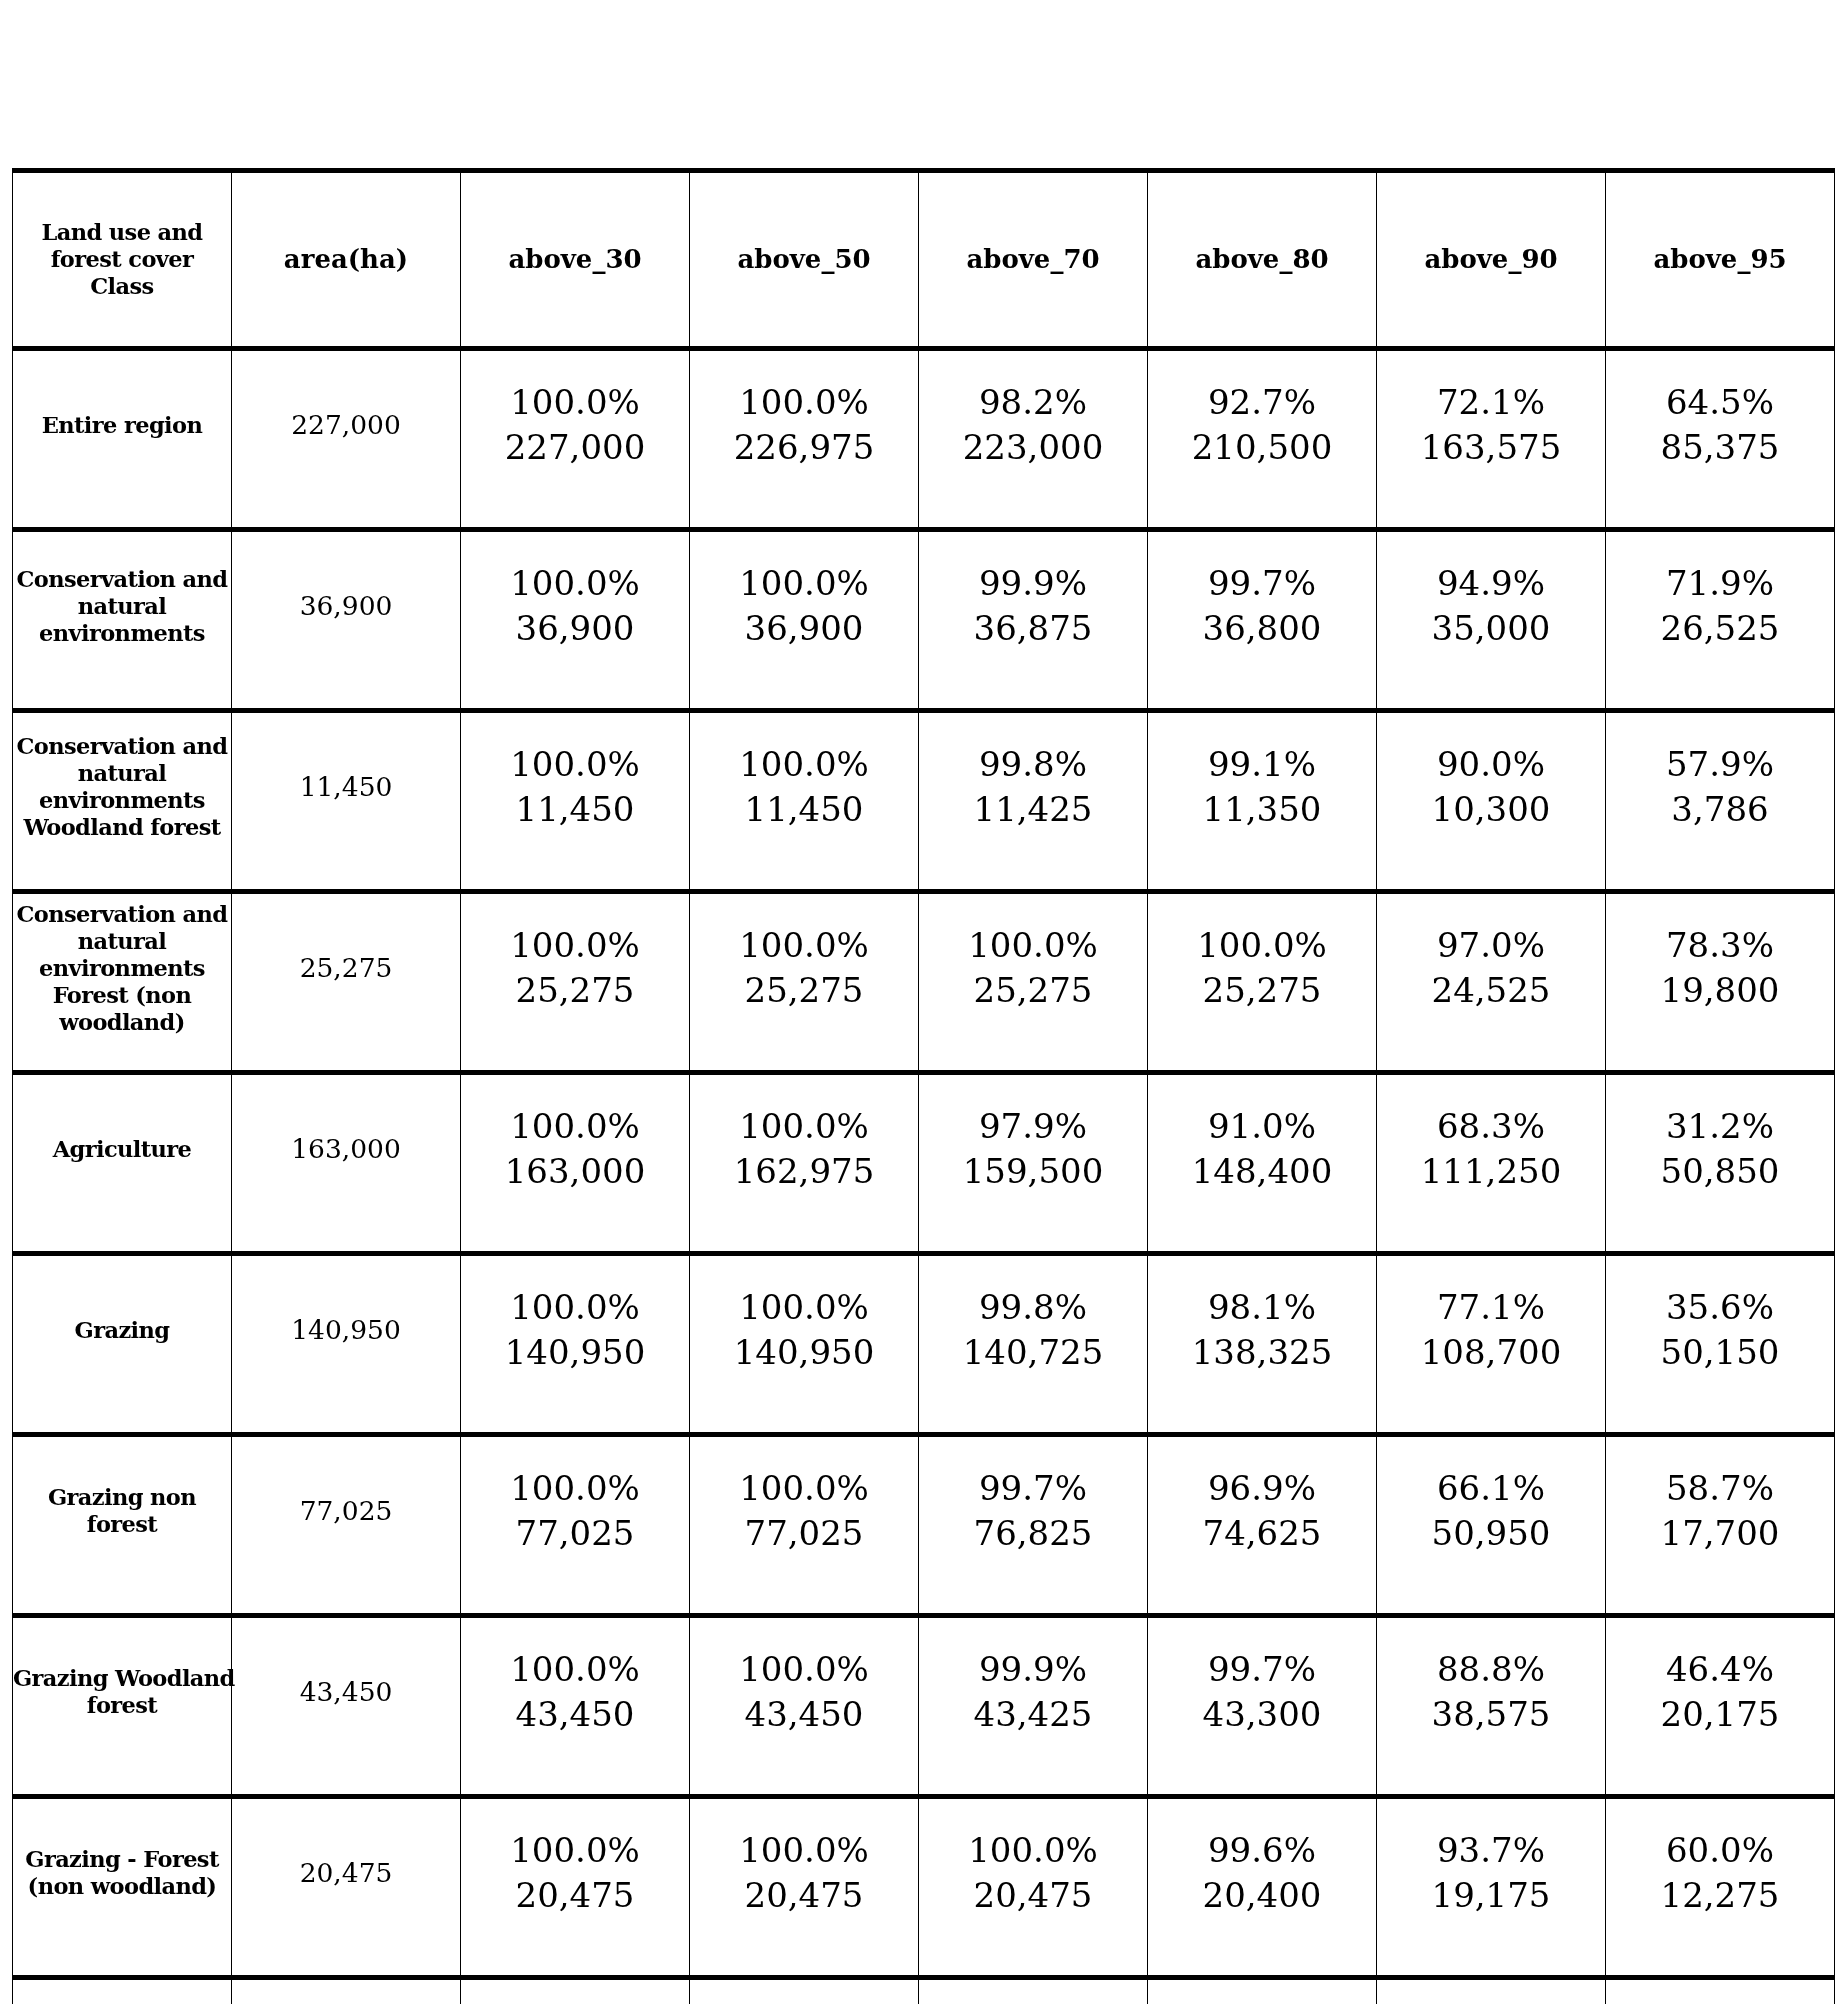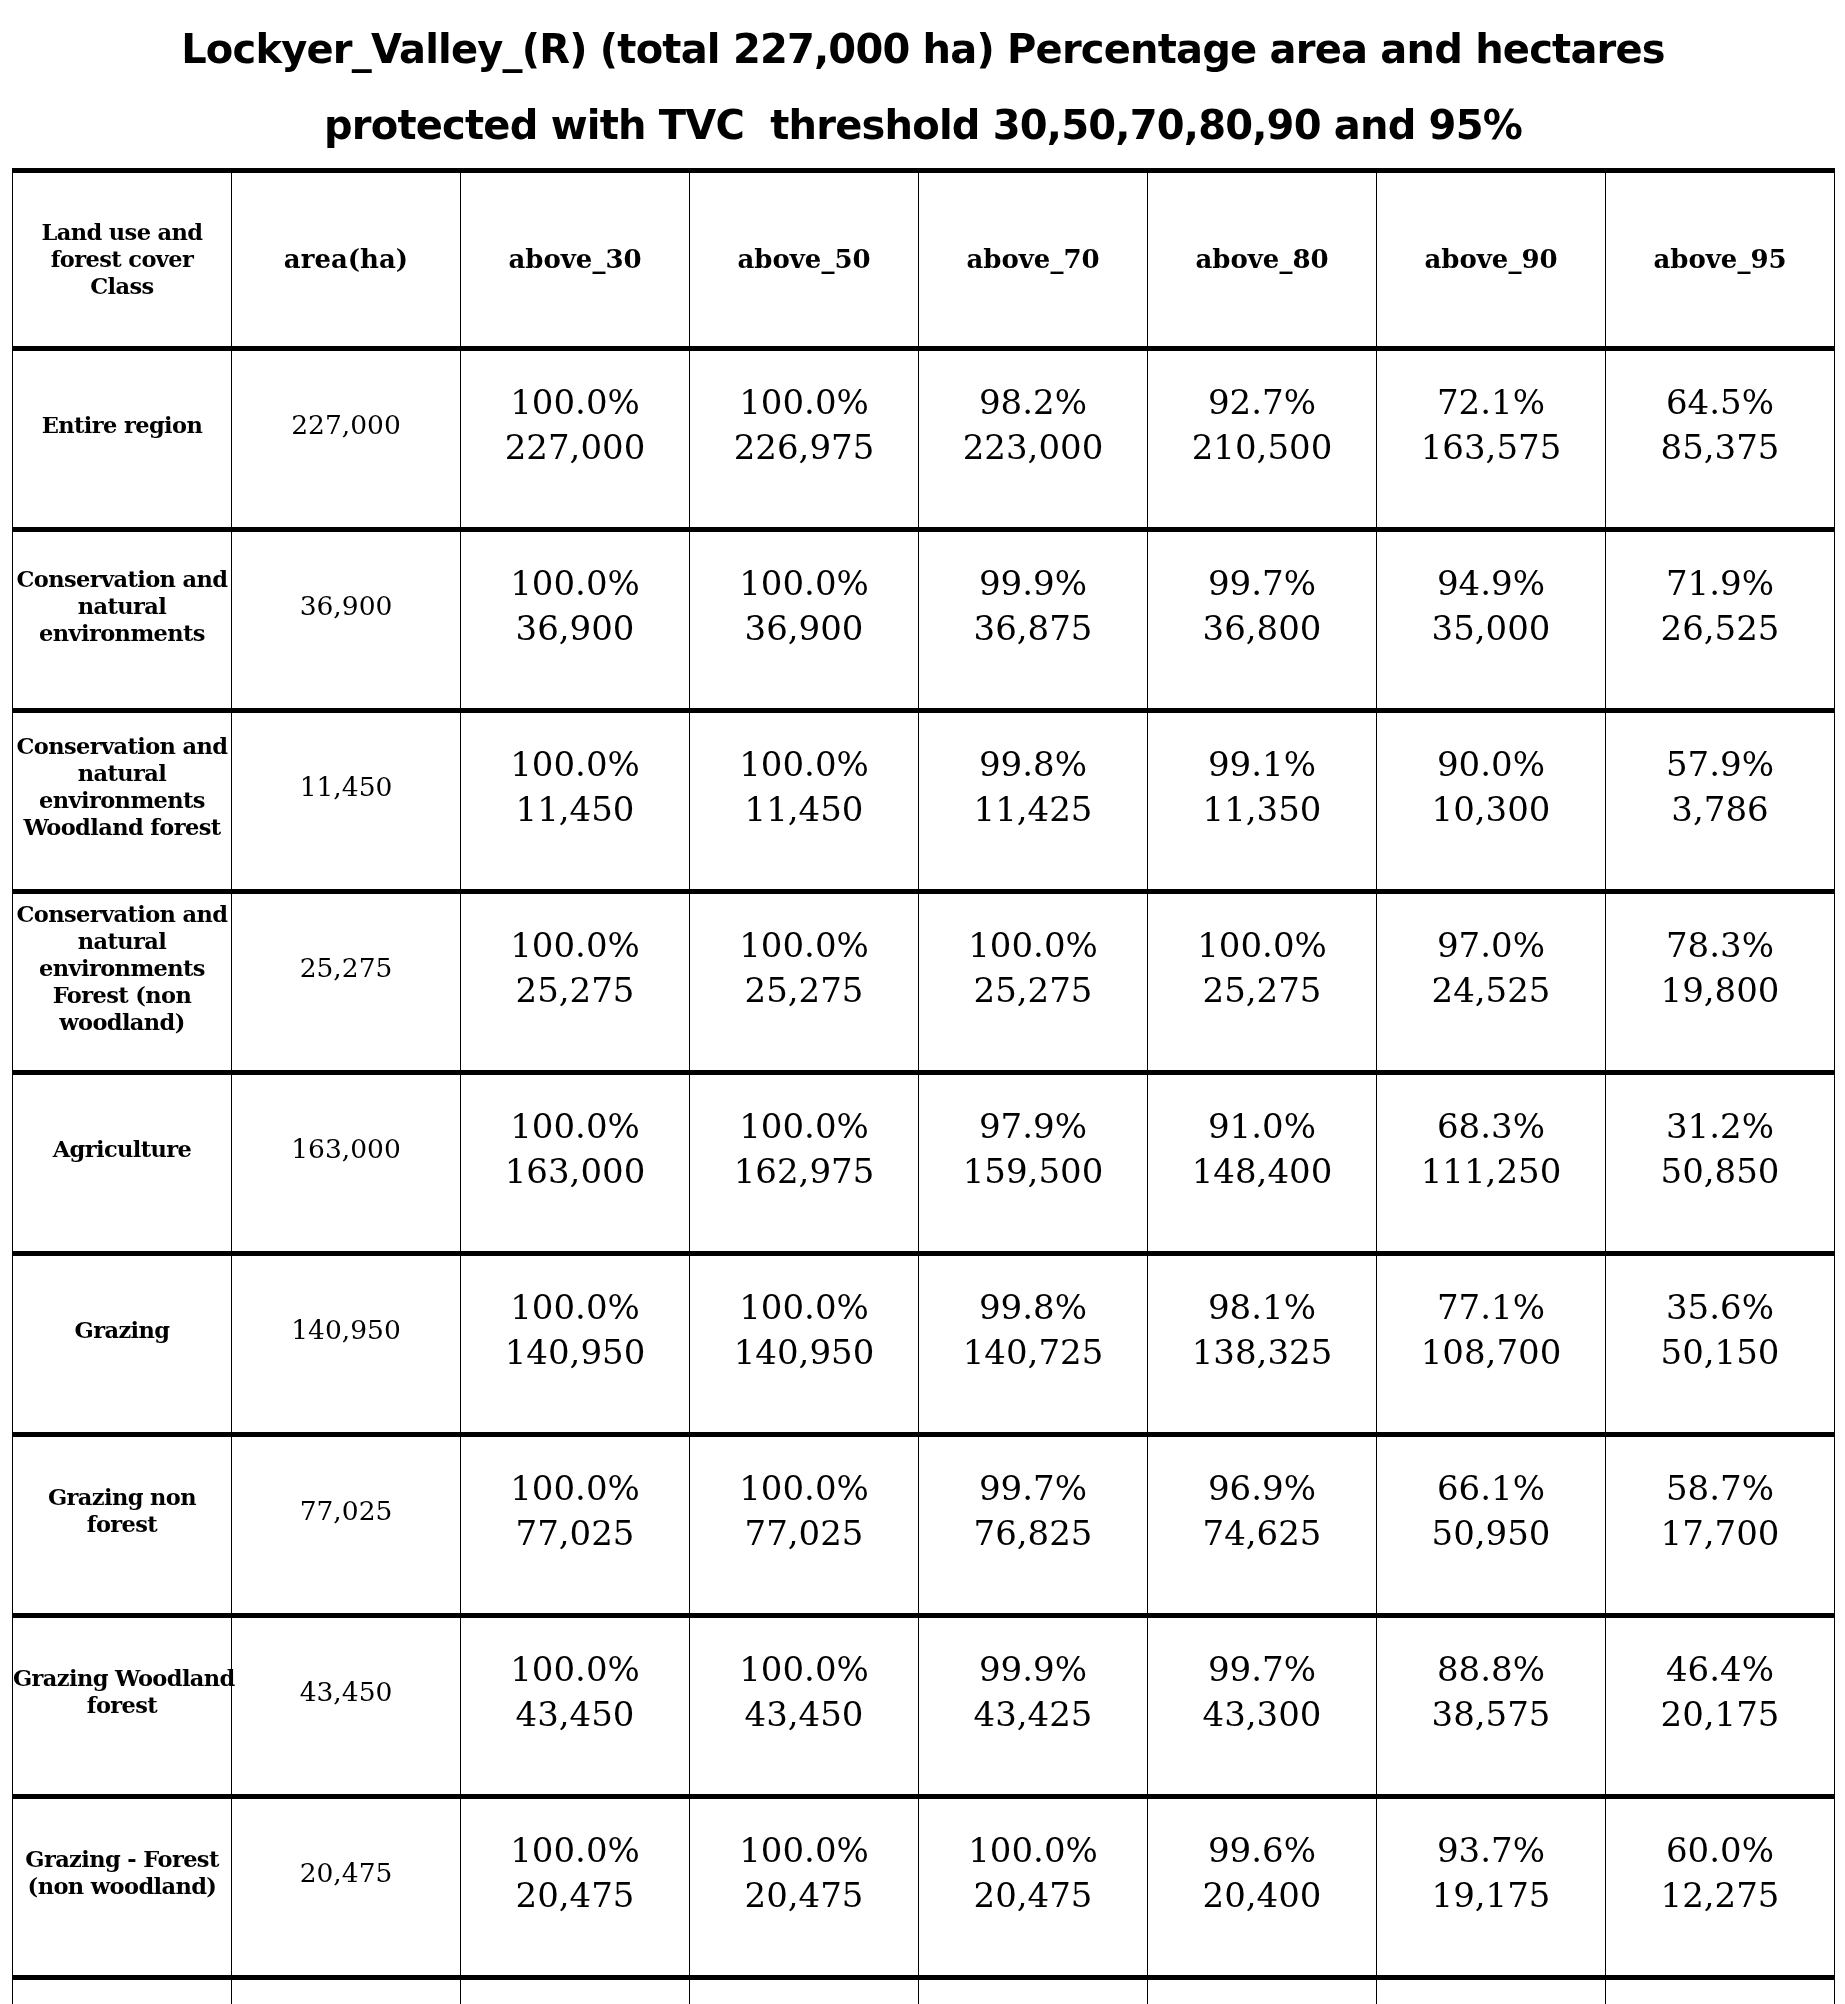--- a/index.html
+++ b/index.html
@@ -26,22 +26,20 @@
   .num-text { font-size:26.5px; line-height:1.3; }
   .pct-ha { font-size:34px; line-height:1.32; }
   .pct-ha .pct, .pct-ha .ha { display:block; }
   .shift-up { transform:translateY(-14.4px); }
 </style>
 </head>
 <body>
 
 <div id="page">
 
-  <div class="title">Lockyer_Valley_(R) (total 227,000 ha) Percentage area and hectares
-protected with TVC&nbsp; threshold 30,50,70,80,90 and 95%</div>
 
   <table id="tvc-table">
     <colgroup>
       <col style="width:219px">
       <col style="width:229px">
         <col style="width:229px">
         <col style="width:229px">
         <col style="width:229px">
       <col style="width:229px">
         <col style="width:229px">

